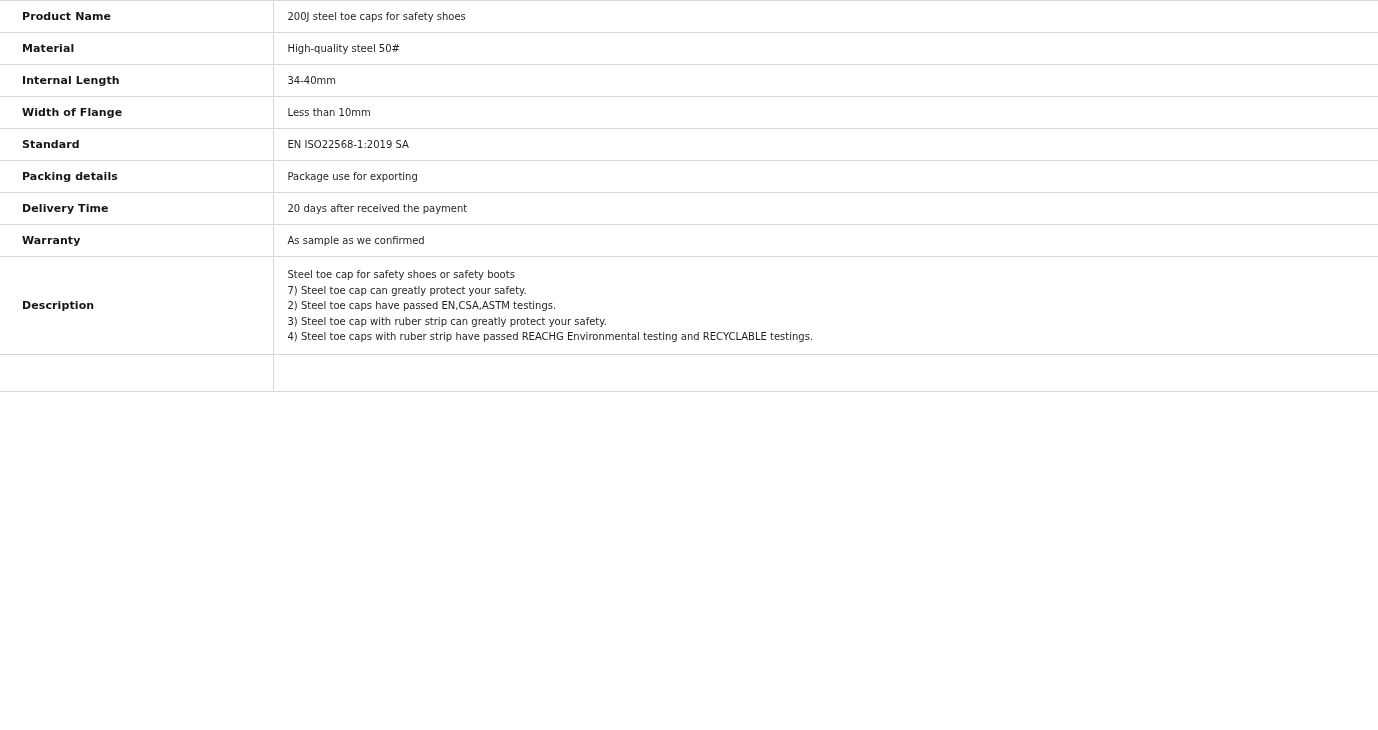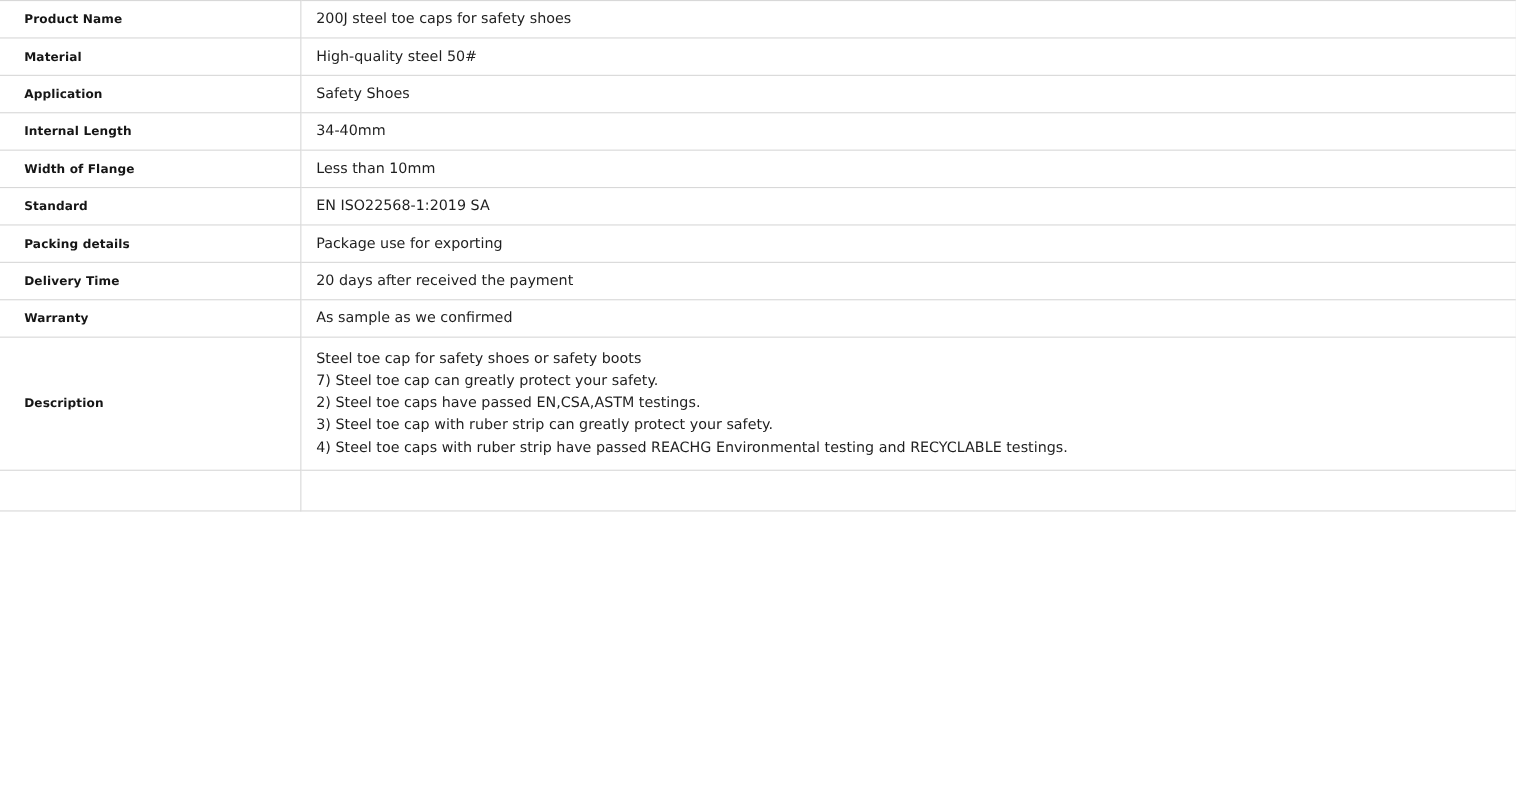--- a/index.html
+++ b/index.html
@@ -36,21 +36,21 @@
     border-left: none;
     padding: 9px 0 9px 22px;
     font-weight: bold;
     font-size: 11px;
     color: #161616;
     letter-spacing: 0.1px;
     white-space: nowrap;
   }
   .spec-table td.value {
     padding: 9px 0 9px 14px;
-    font-size: 13px;
+    font-size: 10px;
     color: #1f1f1f;
     font-weight: normal;
   }
   .spec-table tr.desc-row td.label {
     vertical-align: middle;
   }
   .spec-table tr.desc-row td.value {
     padding-top: 10px;
     line-height: 1.55;
   }
@@ -72,24 +72,20 @@
     <col class="value-col">
   </colgroup>
   <tbody>
     <tr>
       <td class="label">Product Name</td>
       <td class="value">200J steel toe caps for safety shoes</td>
     </tr>
     <tr>
       <td class="label">Material</td>
       <td class="value">High-quality steel 50#</td>
-    </tr>
-    <tr>
-      <td class="label">Application</td>
-      <td class="value">Safety Shoes</td>
     </tr>
     <tr>
       <td class="label">Internal Length</td>
       <td class="value">34-40mm</td>
     </tr>
     <tr>
       <td class="label">Width of Flange</td>
       <td class="value">Less than 10mm</td>
     </tr>
     <tr>

